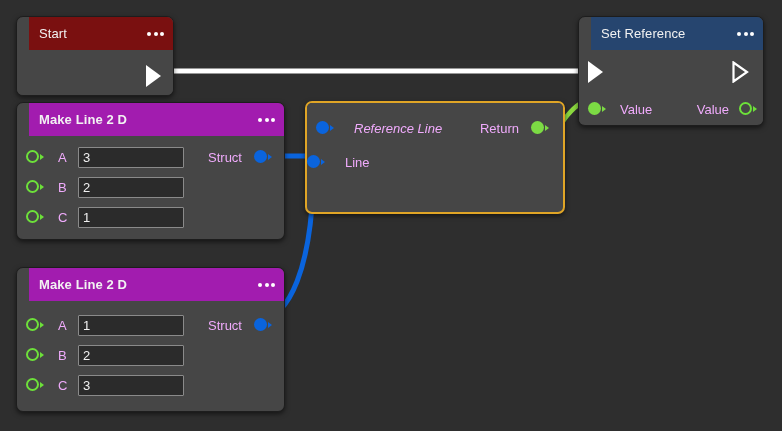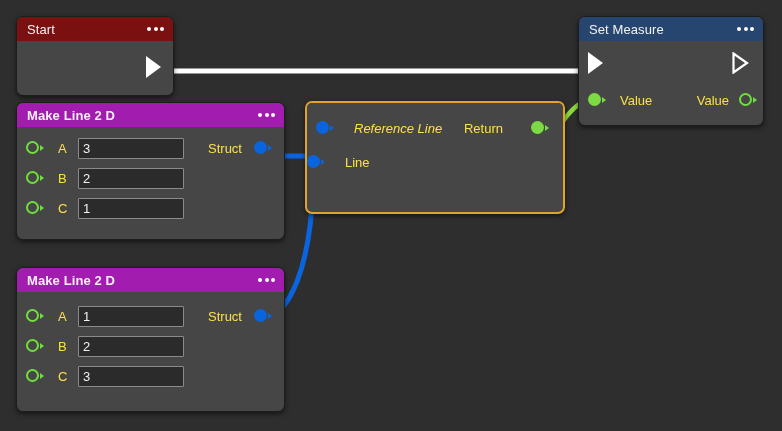--- a/index.html
+++ b/index.html
@@ -42,26 +42,27 @@
     z-index: 2;
     box-sizing: border-box;
     border: 1px solid #1d1d1d;
     overflow: hidden;
   }
   .node.selected {
     border: 2px solid #e0a526;
   }
 
   .node-header {
-    height: 24px;
+    height: 33px;
     display: flex;
     align-items: center;
     justify-content: space-between;
     padding: 0 9px 0 10px;
     box-sizing: border-box;
+    margin-left: 12px;
   }
   .node-title {
     color: #f2f2f2;
     font-size: 13px;
     letter-spacing: 0.1px;
     white-space: nowrap;
   }
   .node-menu {
     display: flex;
     gap: 2.5px;
@@ -145,21 +146,21 @@
     border-left: 4px solid currentColor;
   }
   .pin-green        { color: #6de03a; }
   .pin-green .dot   { border: 2.5px solid #6de03a; background: transparent; }
   .pin-green-filled { color: #7cdb44; }
   .pin-green-filled .dot { background: #7cdb44; border: none; }
   .pin-blue         { color: #0a64dd; }
   .pin-blue .dot    { background: #0a64dd; border: none; }
 
   .pin-label {
-    color: #fde047;
+    color: #f0abfc;
     font-size: 13px;
     white-space: nowrap;
   }
 
   .num-field {
     background: #2b2b2b;
     border: 1px solid #8a8a8a;
     color: #f0f0f0;
     font-family: "Liberation Sans", sans-serif;
     font-size: 13px;
@@ -183,21 +184,21 @@
     right: 12px;
     display: flex;
     align-items: center;
     gap: 12px;
   }
   .ret-out {
     position: absolute;
     right: 14px;
     display: flex;
     align-items: center;
-    gap: 28px;
+    gap: 12px;
   }
 </style>
 </head>
 <body>
 
 <div id="canvas">
 
   <svg id="wire-layer" viewBox="0 0 782 431" width="782" height="431">
 
     <path d="M 172 71 L 582 71" stroke="#ffffff" stroke-width="5" fill="none" stroke-linecap="butt"></path>
@@ -221,21 +222,21 @@
     <div class="node-body">
       <div class="exec-row" style="height:52px;">
         <span class="spacer"></span>
         <span class="exec-arrow"></span>
       </div>
     </div>
   </div>
 
   <div class="node" id="node-set-distance">
     <div class="node-header hdr-blue">
-      <span class="node-title">Set Measure</span>
+      <span class="node-title">Set Reference</span>
       <span class="node-menu">
         <i></i>
           <i></i>
           <i></i>
       </span>
     </div>
     <div class="node-body">
       <div class="exec-row" style="height:44px; padding:0 16px 0 9px;">
         <span class="exec-arrow"></span>
         <span class="spacer"></span>

